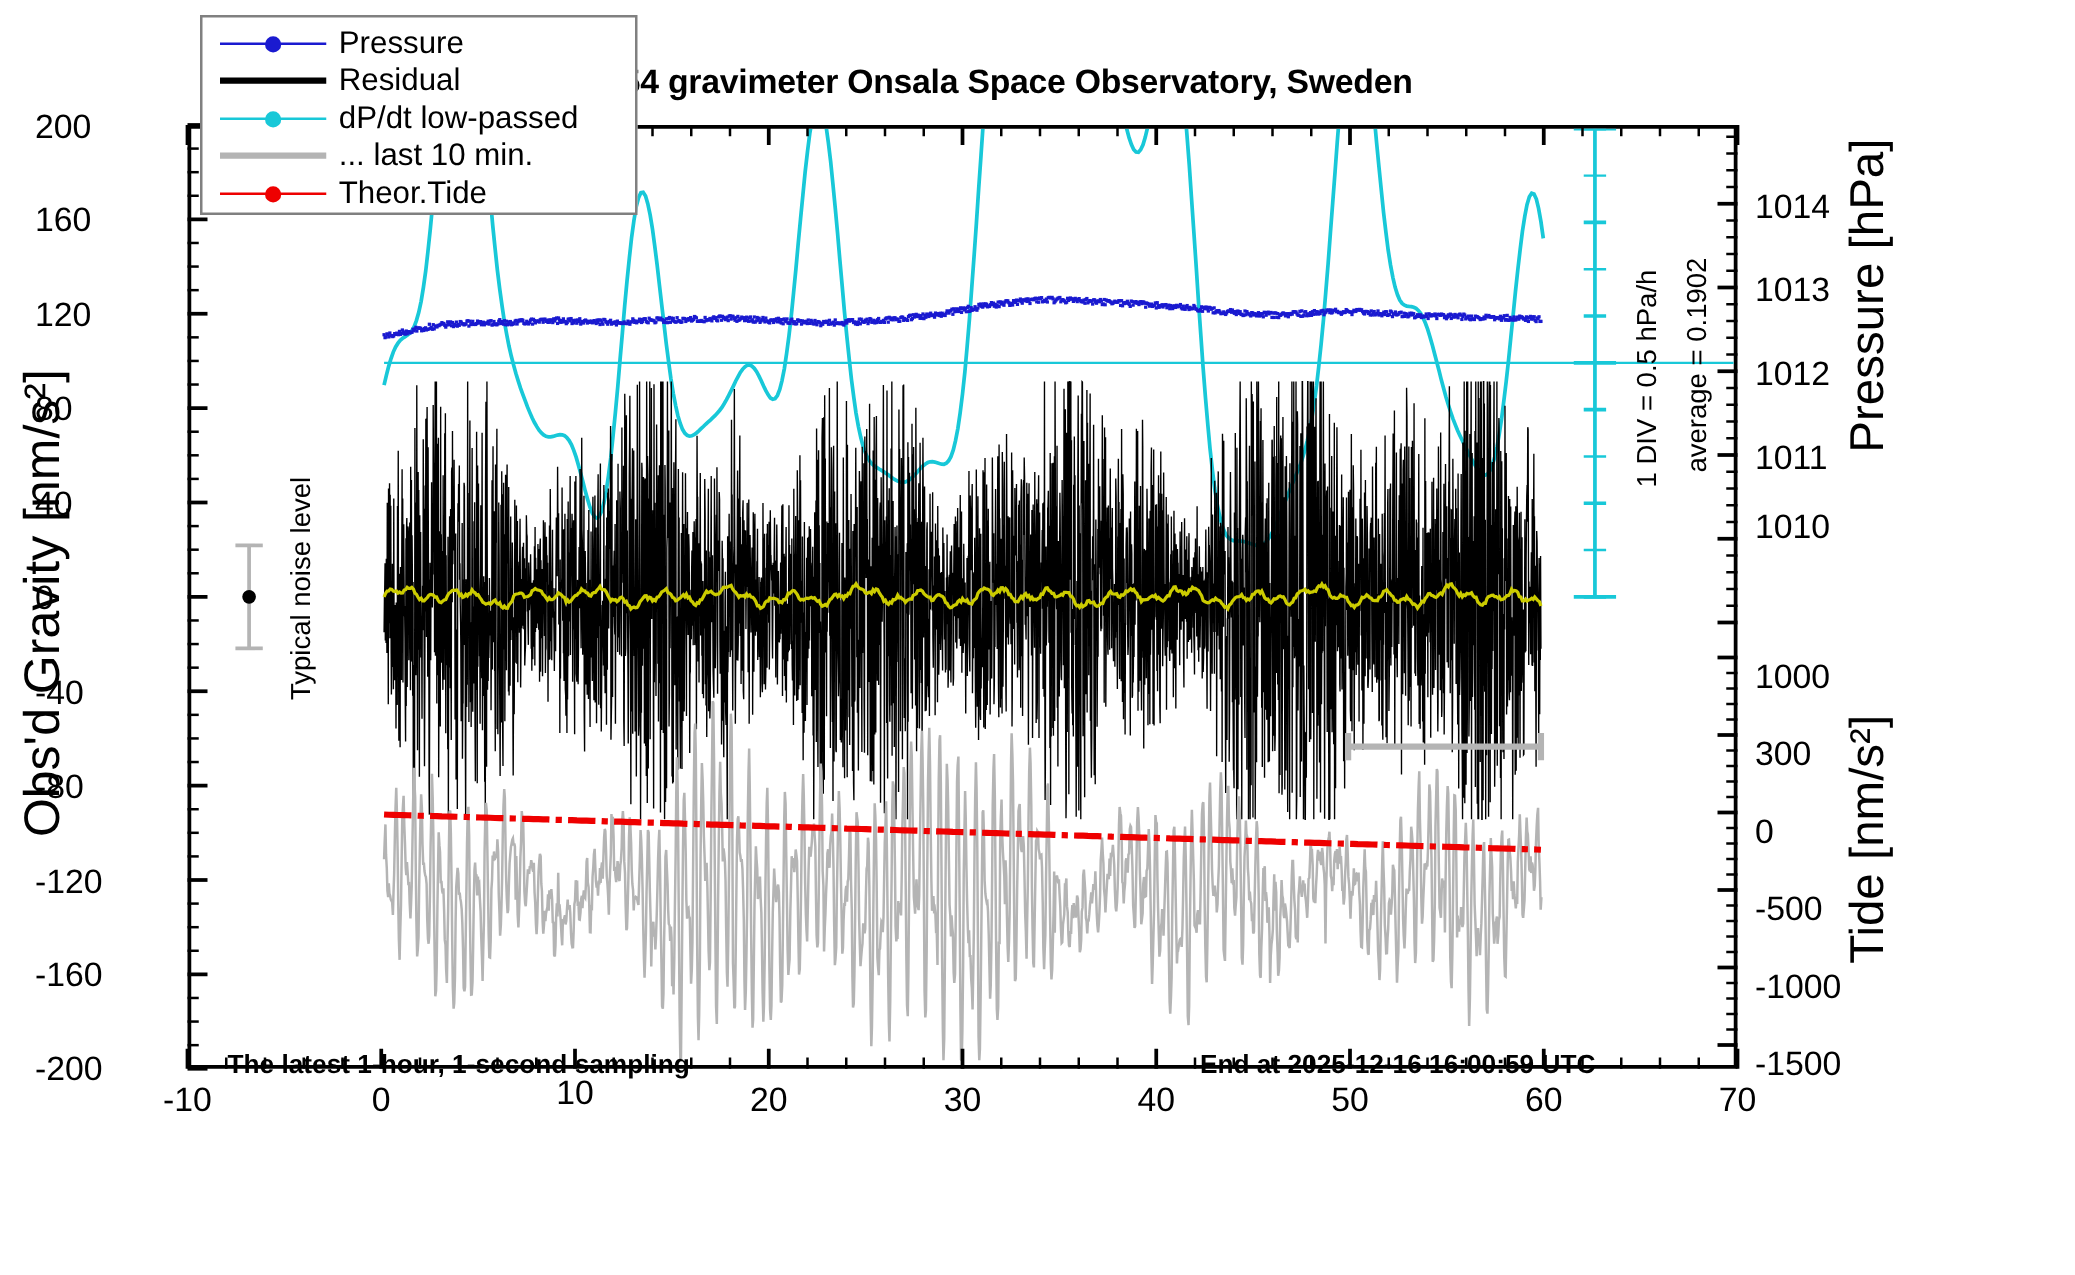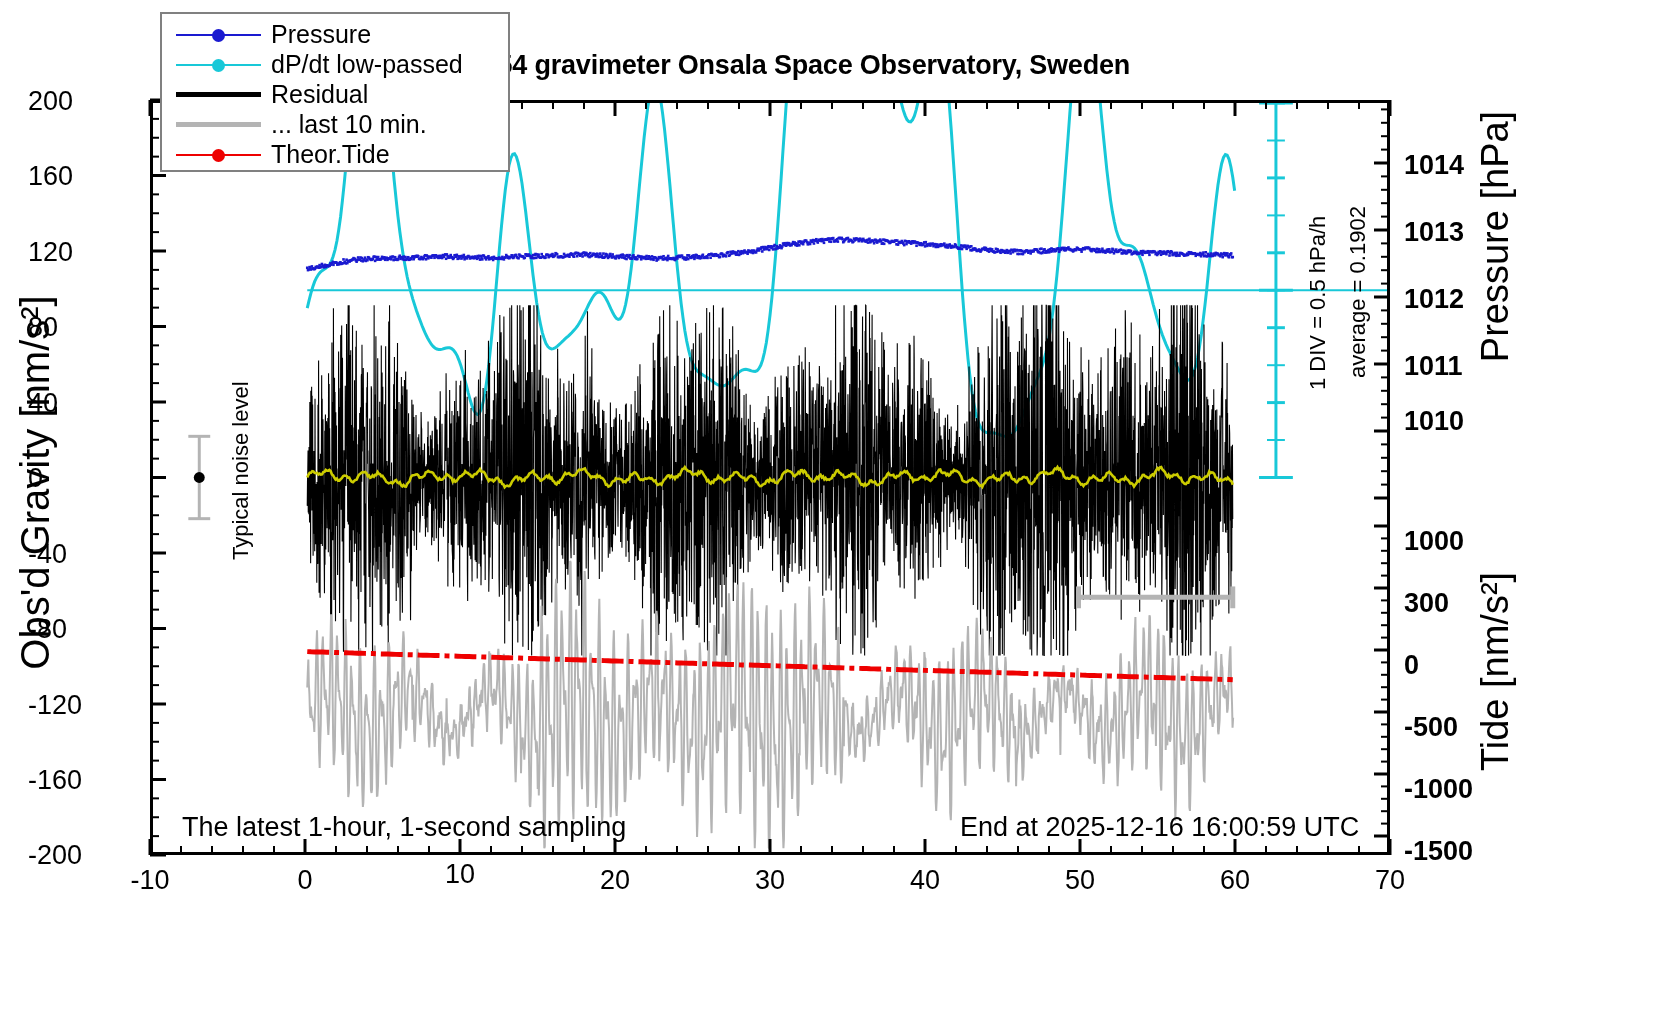--- a/index.html
+++ b/index.html
@@ -22,35 +22,35 @@
                font-size:40px;transform:rotate(-90deg);transform-origin:center center;}
   #y2-title{position:absolute;left:1245px;top:215px;width:500px;text-align:center;
             font-size:38px;transform:rotate(-90deg);transform-origin:center center;}
   #y3-title{position:absolute;left:1300px;top:650px;width:390px;text-align:center;
             font-size:38px;transform:rotate(-90deg);transform-origin:center center;}
 
   
   .tlab{position:absolute;font-size:27px;white-space:nowrap;}
   .ylab{text-align:left;width:92px;}
   .xlab{text-align:center;width:90px;}
-  .y2lab{text-align:left;width:110px;font-weight:bold;}
+  .y2lab{text-align:left;width:110px;}
 
   
   #legend{position:absolute;left:160px;top:12px;width:350px;height:160px;
           border:2px solid #808080;background:#fff;box-sizing:border-box;
           padding:6px 0 0 14px;}
   .lgrow{height:30px;display:flex;align-items:flex-start;}
   .lgsym{width:85px;height:30px;position:relative;flex:0 0 85px;}
   .lgline{position:absolute;left:0;top:14px;width:85px;height:2px;}
   .lgline.thick{height:5px;top:12px;}
   .lgdot{position:absolute;left:36px;top:9px;width:13px;height:13px;border-radius:50%;}
   .lgtext{font-size:25px;margin-left:10px;white-space:nowrap;}
 
   
-  .annot{position:absolute;font-size:27px;font-weight:normal;white-space:nowrap;}
+  .annot{position:absolute;font-size:21px;font-weight:bold;white-space:nowrap;margin-top:28px;}
   #annot-left{left:182px;top:812px;}
   #annot-right{left:960px;top:812px;}
   .vlab{position:absolute;font-size:22px;white-space:nowrap;
         transform:rotate(-90deg);transform-origin:left top;}
   #noise-label{left:228px;top:560px;}
   #div-label{left:1305px;top:390px;}
   #avg-label{left:1345px;top:378px;}
 </style>
 </head>
 <body>
@@ -1530,30 +1530,30 @@
   <div id="legend">
     <div class="lgrow">
       <span class="lgsym">
         <span class="lgline" style="background:#1a1ad0"></span>
         <span class="lgdot" style="background:#1a1ad0"></span>
       </span>
       <span class="lgtext">Pressure</span>
     </div>
     <div class="lgrow">
       <span class="lgsym">
+        <span class="lgline thick" style="background:#000"></span>
+      </span>
+      <span class="lgtext">Residual</span>
+    </div>
+    <div class="lgrow">
+      <span class="lgsym">
         <span class="lgline" style="background:#18c8d8"></span>
         <span class="lgdot" style="background:#18c8d8"></span>
       </span>
       <span class="lgtext">dP/dt low-passed</span>
-    </div>
-    <div class="lgrow">
-      <span class="lgsym">
-        <span class="lgline thick" style="background:#000"></span>
-      </span>
-      <span class="lgtext">Residual</span>
     </div>
     <div class="lgrow">
       <span class="lgsym">
         <span class="lgline thick" style="background:#b4b4b4"></span>
       </span>
       <span class="lgtext">... last 10 min.</span>
     </div>
     <div class="lgrow">
       <span class="lgsym">
         <span class="lgline" style="background:#ee0000"></span>

